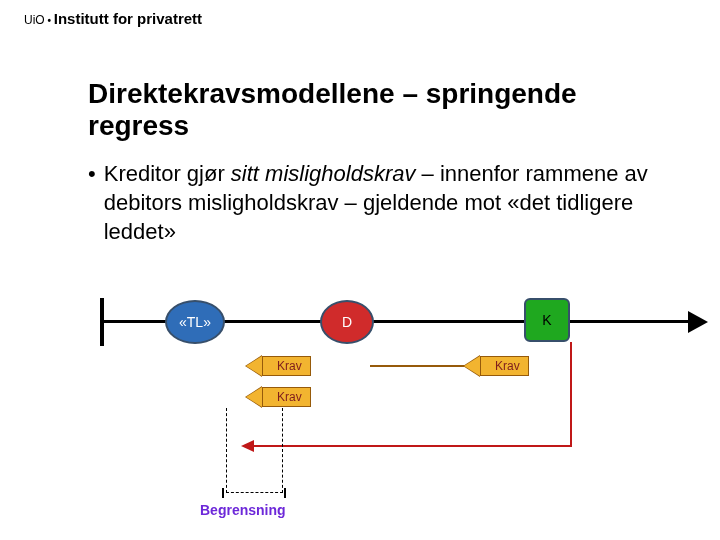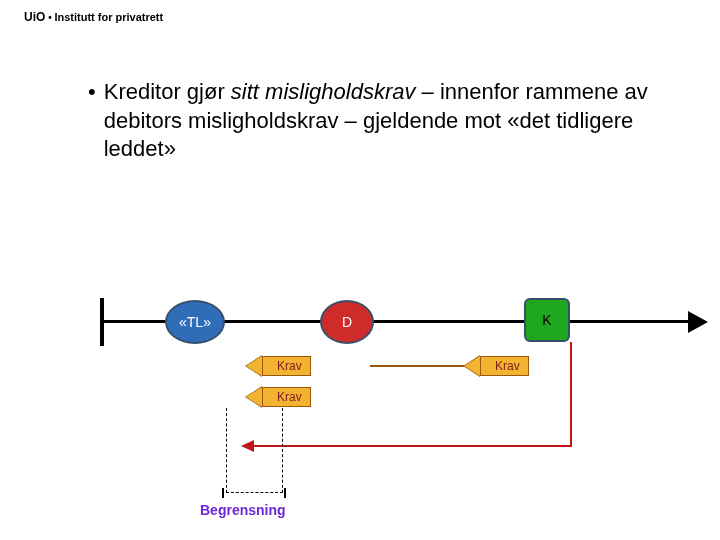--- a/index.html
+++ b/index.html
@@ -12,26 +12,26 @@
     overflow: hidden;
   }
   .logo {
     position: absolute;
     top: 10px;
     left: 24px;
     font-size: 10px;
     color: #000;
   }
   .logo .uio {
-    font-weight: bold;
+    font-weight: normal;
     font-size: 12px;
   }
   .logo .inst {
     font-weight: bold;
-    font-size: 11px;
+    font-size: 15px;
   }
   .logo .fac {
     font-size: 10px;
     border-bottom: 1px solid #000;
     padding-bottom: 3px;
     margin-top: 1px;
   }
   .content {
     position: absolute;
     top: 78px;
@@ -216,20 +216,21 @@
 
 <div class="logo">
   <div>
     <span class="uio">UiO</span>
     <span style="font-weight:bold;">•</span>
     <span class="inst">Institutt for privatrett</span>
   </div>
 </div>
 
 <div class="content">
+  <div class="title">Direktekravsmodellene – springende regress</div>
   <div class="bullet-row">
     <div class="bullet-dot">•</div>
     <div class="bullet-text">
       <span>Kreditor gjør </span><span class="italic">sitt misligholdskrav</span><span> – innenfor rammene av debitors misligholdskrav – gjeldende mot «det tidligere leddet»</span>
     </div>
   </div>
 </div>
 
 <div class="diagram">
   <div class="vtick"></div>

